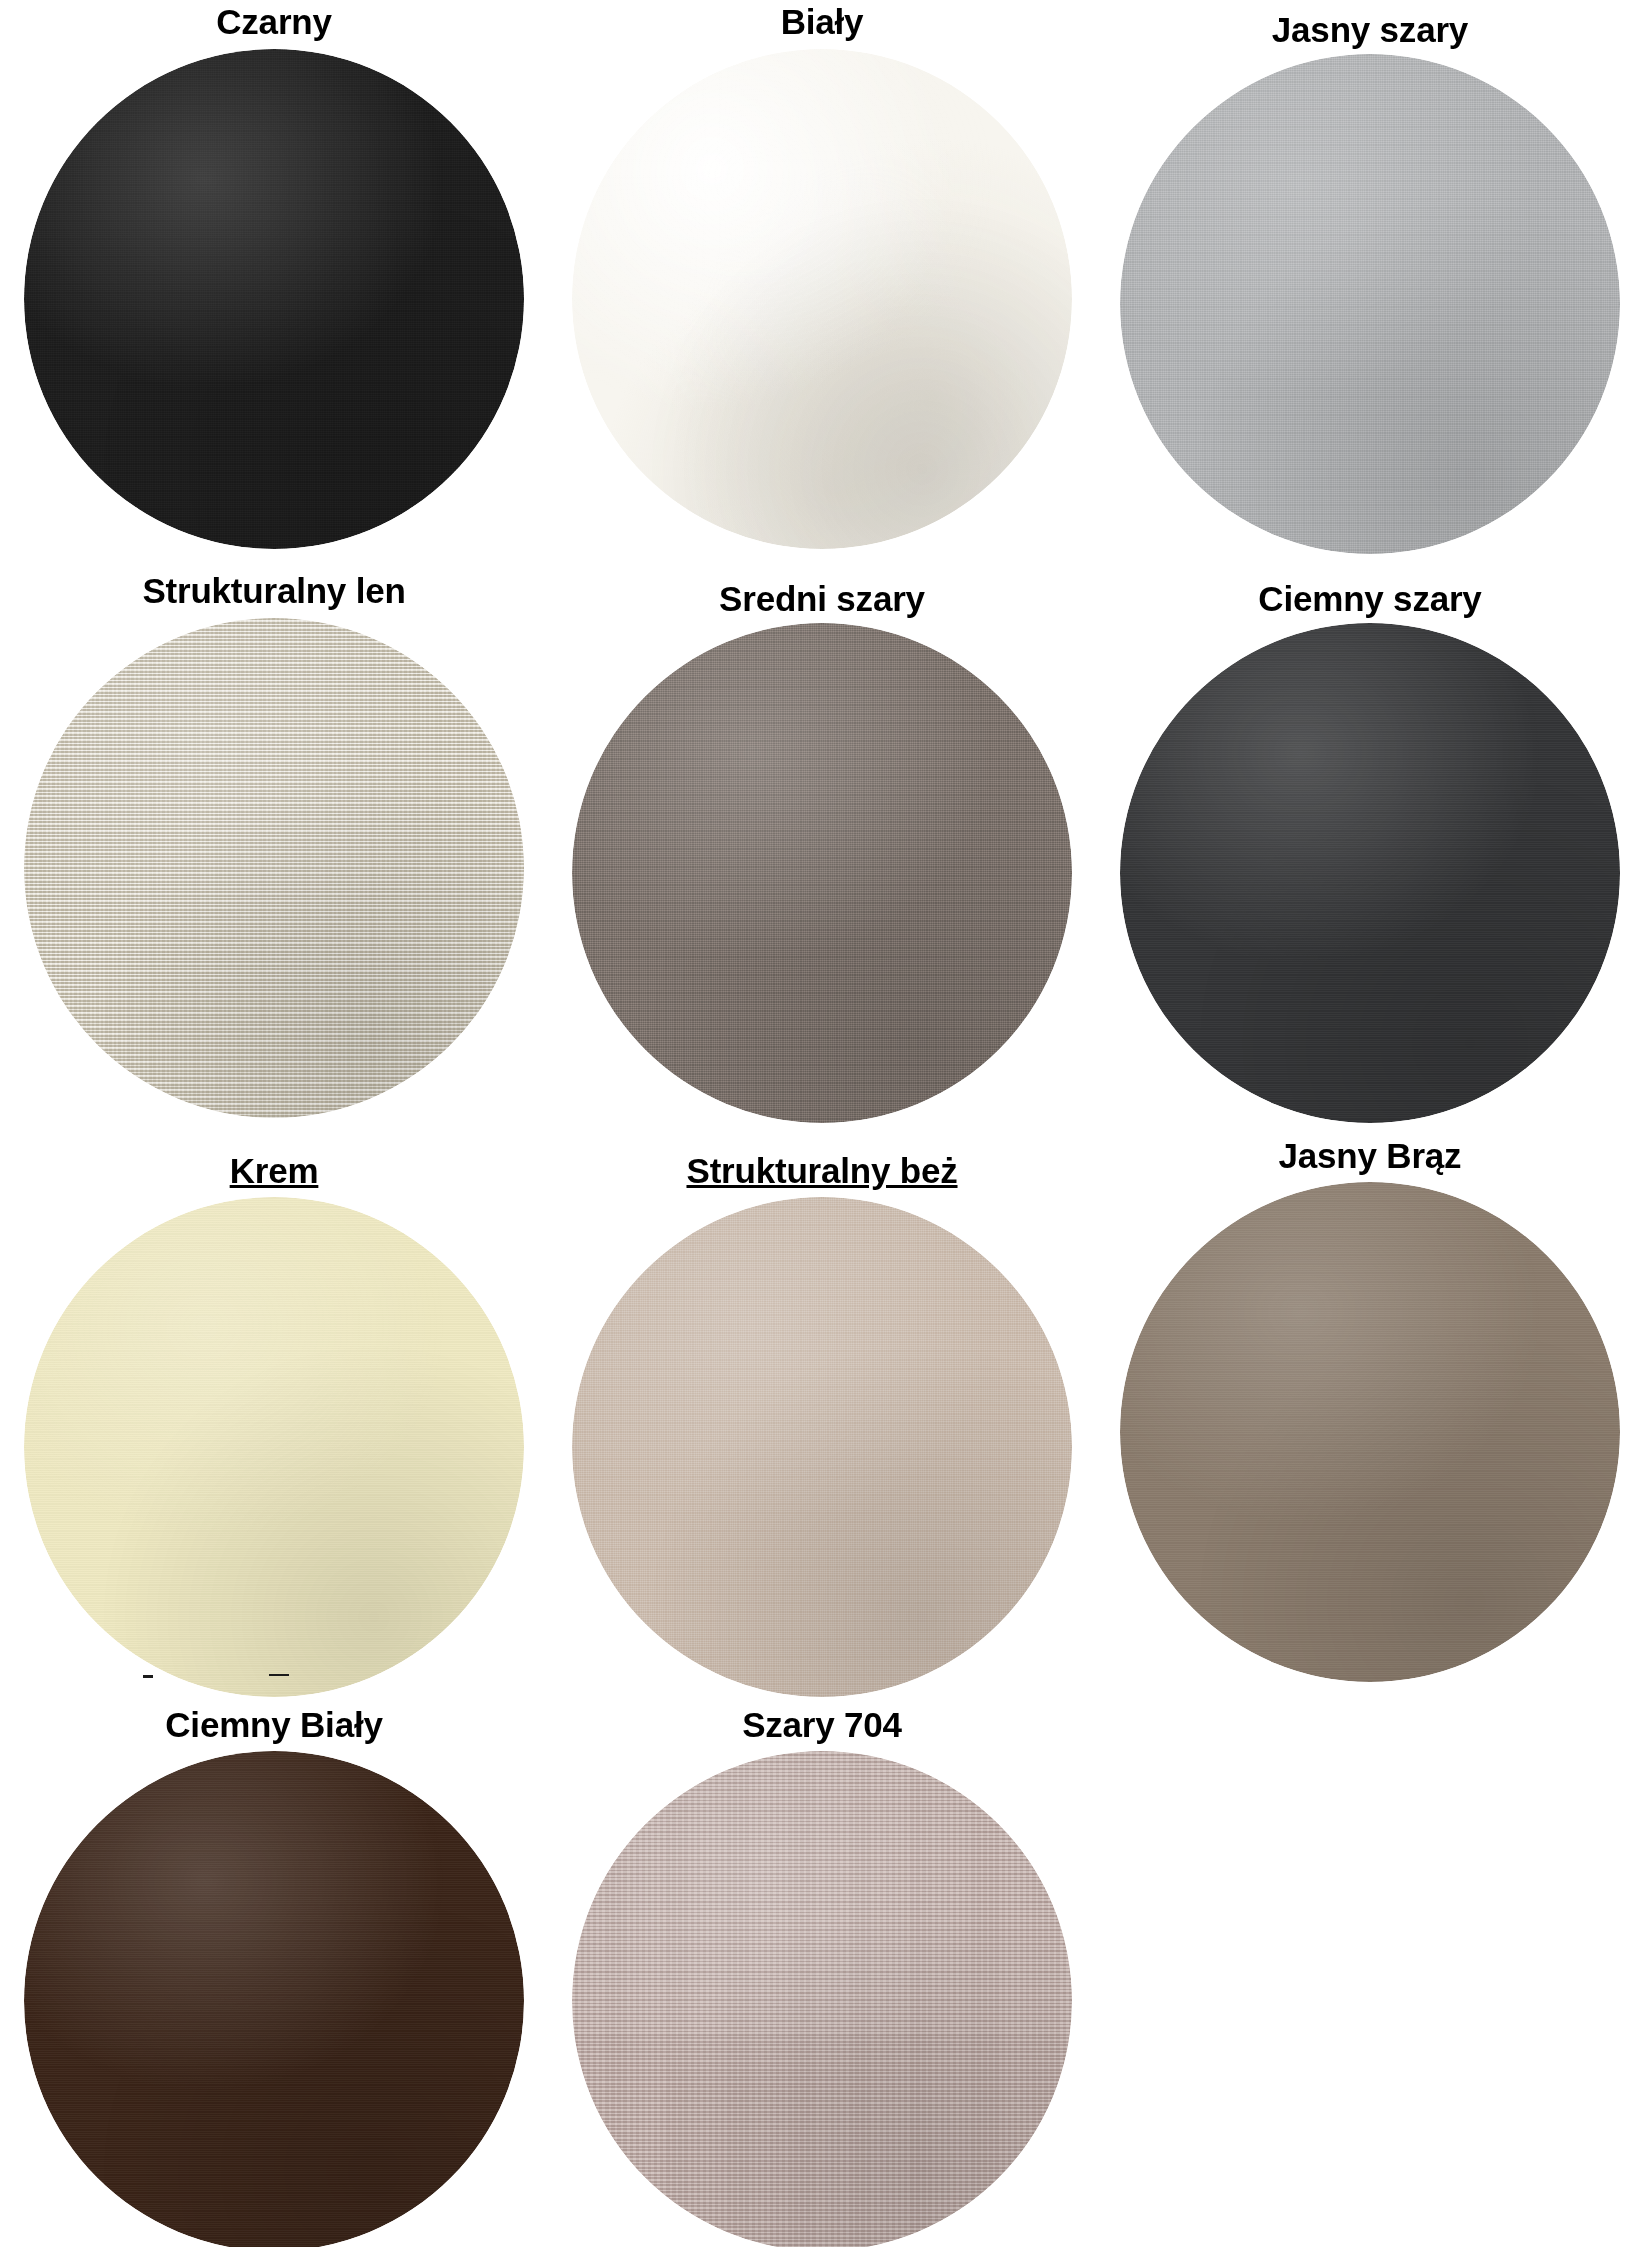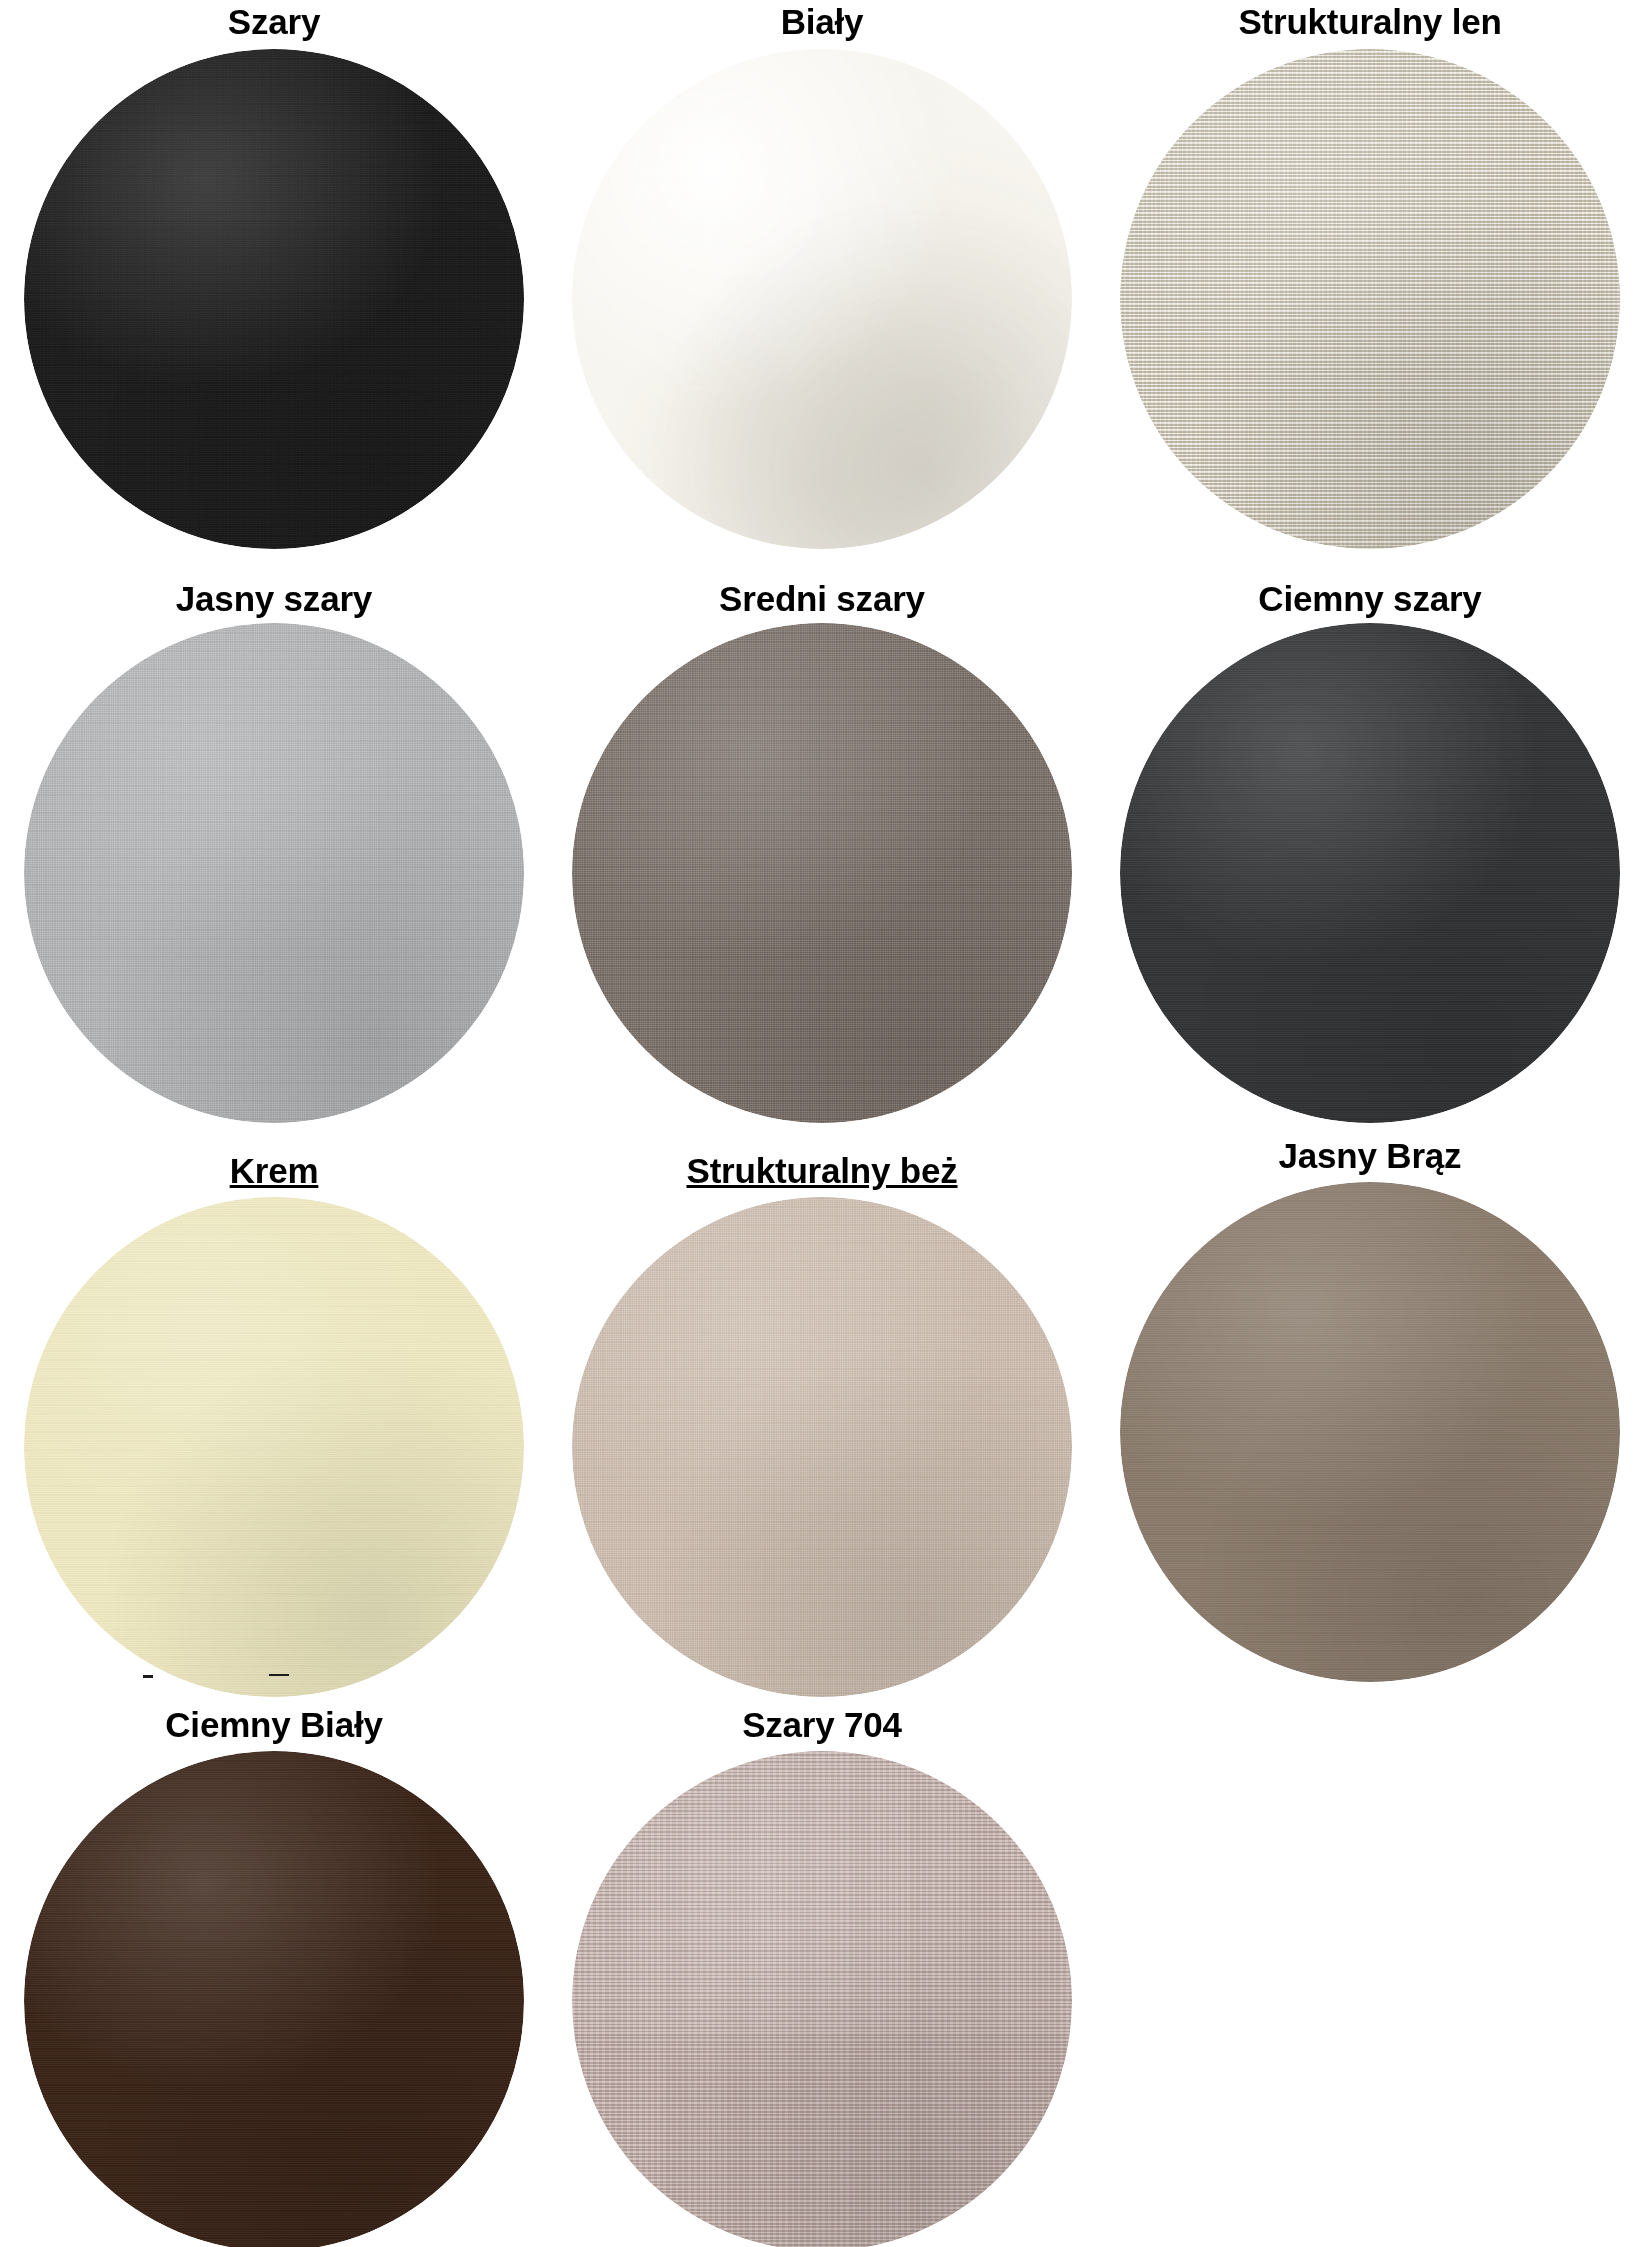--- a/index.html
+++ b/index.html
@@ -186,58 +186,58 @@
   }
   .clip-mark.m1 { left: 143px; top: 5.3px; width: 9.7px; }
   .clip-mark.m2 { left: 269px; top: 3.5px; width: 20px; }
 </style>
 </head>
 <body>
 
 <div class="swatch-grid">
 
   <div class="swatch-cell r1">
-    <div class="swatch-label">Szary</div>
+    <div class="swatch-label">Czarny</div>
     <div class="swatch-disc-wrap">
       <div class="swatch-disc">
         <div class="disc-fill" style="background:#1e1e1e"></div>
         <div class="tex-weave"></div>
         <div class="disc-sheen"></div>
       </div>
     </div>
   </div>
 
   <div class="swatch-cell r1">
     <div class="swatch-label">Biały</div>
     <div class="swatch-disc-wrap">
       <div class="swatch-disc">
         <div class="disc-fill" style="background:#f7f5ef"></div>
         <div class="tex-plush"></div>
         <div class="disc-sheen"></div>
       </div>
     </div>
   </div>
 
+  <div class="swatch-cell r2">
+    <div class="swatch-label">Jasny szary</div>
+    <div class="swatch-disc-wrap">
+      <div class="swatch-disc">
+        <div class="disc-fill" style="background:#b0b2b4"></div>
+        <div class="tex-weave"></div>
+        <div class="disc-sheen"></div>
+      </div>
+    </div>
+  </div>
+
   <div class="swatch-cell r1">
     <div class="swatch-label">Strukturalny len</div>
     <div class="swatch-disc-wrap">
       <div class="swatch-disc">
         <div class="disc-fill" style="background:#ded9cc"></div>
         <div class="tex-linen"></div>
-        <div class="disc-sheen"></div>
-      </div>
-    </div>
-  </div>
-
-  <div class="swatch-cell r2">
-    <div class="swatch-label">Jasny szary</div>
-    <div class="swatch-disc-wrap">
-      <div class="swatch-disc">
-        <div class="disc-fill" style="background:#b0b2b4"></div>
-        <div class="tex-weave"></div>
         <div class="disc-sheen"></div>
       </div>
     </div>
   </div>
 
   <div class="swatch-cell r2">
     <div class="swatch-label">Sredni szary</div>
     <div class="swatch-disc-wrap">
       <div class="swatch-disc">
         <div class="disc-fill" style="background:#7c726c"></div>

